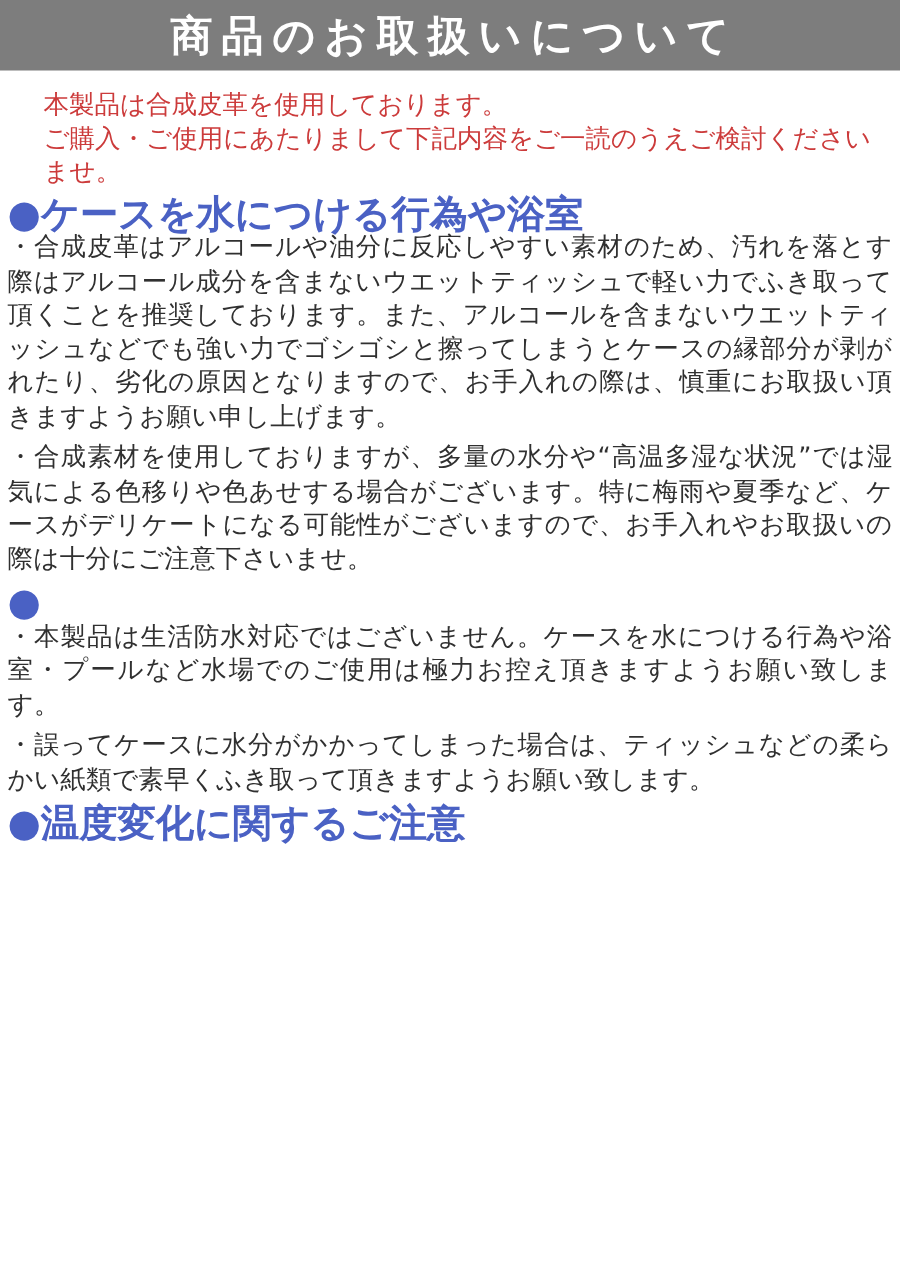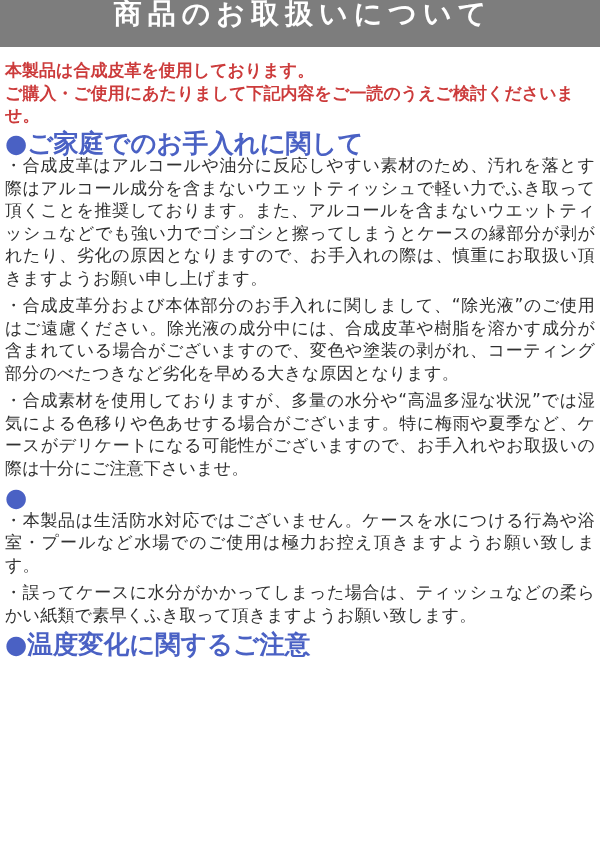--- a/index.html
+++ b/index.html
@@ -17,41 +17,42 @@
     min-height:850px;
     font-family:"DejaVu Sans","Liberation Sans",sans-serif;
     color:var(--body-text);
     overflow-x:hidden;
   }
   .page-header{
     width:600px;
     height:47px;
     background:var(--header-bg);
     display:flex;
-    align-items:flex-start;
+    align-items:center;
     justify-content:center;
   }
   .page-title{
     color:var(--header-text);
     font-size:28px;
     font-weight:bold;
     letter-spacing:6px;
     white-space:nowrap;
     line-height:1;
     padding-left:6px; 
   }
   .content{
     padding:12px 5px 10px 5px;
     font-size:17px;
     line-height:22.5px;
   }
   .warning-intro{
     color:var(--warning-red);
-    font-weight:bold;
+    font-weight:normal;
     margin-bottom:5px;
+    margin-left:24px;
   }
   .warning-line{display:block;}
   .section-heading{
     color:var(--heading-blue);
     font-weight:bold;
     margin-top:4px;
     display:flex;
     align-items:baseline;
   }
   .section-bullet{
@@ -75,24 +76,23 @@
 <main class="content">
 
   <div class="warning-intro">
     <span class="warning-line">本製品は合成皮革を使用しております。</span>
     <span class="warning-line">ご購入・ご使用にあたりまして下記内容をご一読のうえご検討くださいませ。</span>
   </div>
 
   <section class="section">
     <h2 class="section-heading">
       <span class="section-bullet">●</span>
-      <span>ご家庭でのお手入れに関して</span>
+      <span>ケースを水につける行為や浴室</span>
     </h2>
     <p class="paragraph">・合成皮革はアルコールや油分に反応しやすい素材のため、汚れを落とす際はアルコール成分を含まないウエットティッシュで軽い力でふき取って頂くことを推奨しております。また、アルコールを含まないウエットティッシュなどでも強い力でゴシゴシと擦ってしまうとケースの縁部分が剥がれたり、劣化の原因となりますので、お手入れの際は、慎重にお取扱い頂きますようお願い申し上げます。</p>
-    <p class="paragraph">・合成皮革分および本体部分のお手入れに関しまして、“除光液”のご使用はご遠慮ください。除光液の成分中には、合成皮革や樹脂を溶かす成分が含まれている場合がございますので、変色や塗装の剥がれ、コーティング部分のべたつきなど劣化を早める大きな原因となります。</p>
     <p class="paragraph">・合成素材を使用しておりますが、多量の水分や“高温多湿な状況”では湿気による色移りや色あせする場合がございます。特に梅雨や夏季など、ケースがデリケートになる可能性がございますので、お手入れやお取扱いの際は十分にご注意下さいませ。</p>
   </section>
 
   <section class="section">
     <h2 class="section-heading">
       <span class="section-bullet">●</span>
     </h2>
     <p class="paragraph">・本製品は生活防水対応ではございません。ケースを水につける行為や浴室・プールなど水場でのご使用は極力お控え頂きますようお願い致します。</p>
     <p class="paragraph">・誤ってケースに水分がかかってしまった場合は、ティッシュなどの柔らかい紙類で素早くふき取って頂きますようお願い致します。</p>
   </section>

